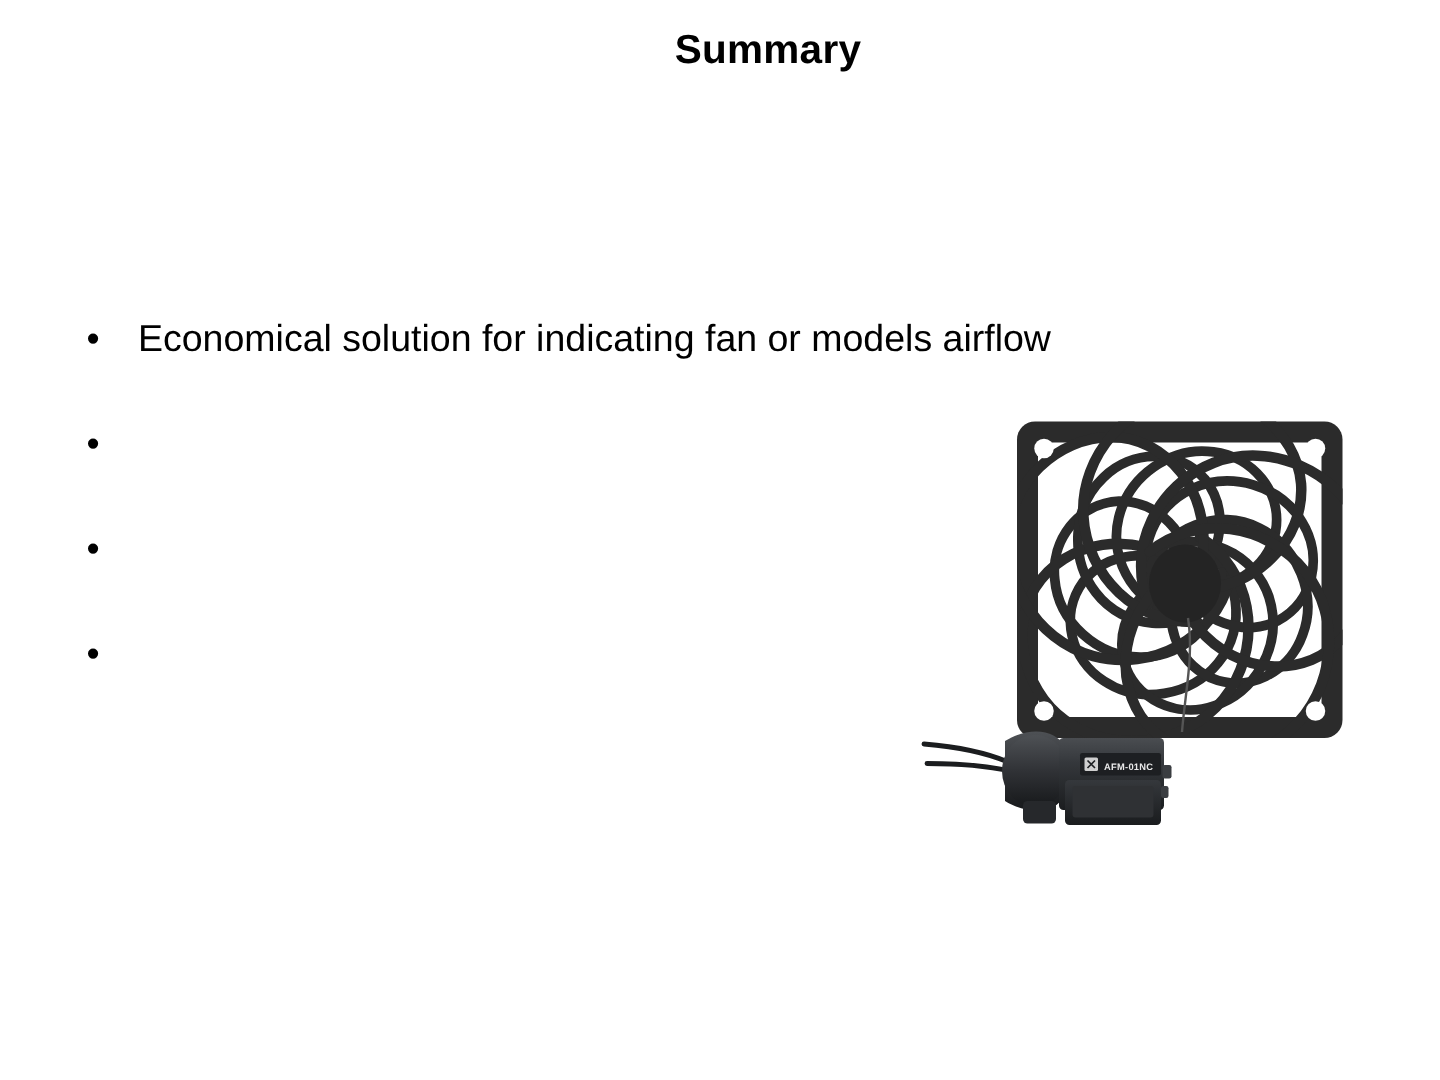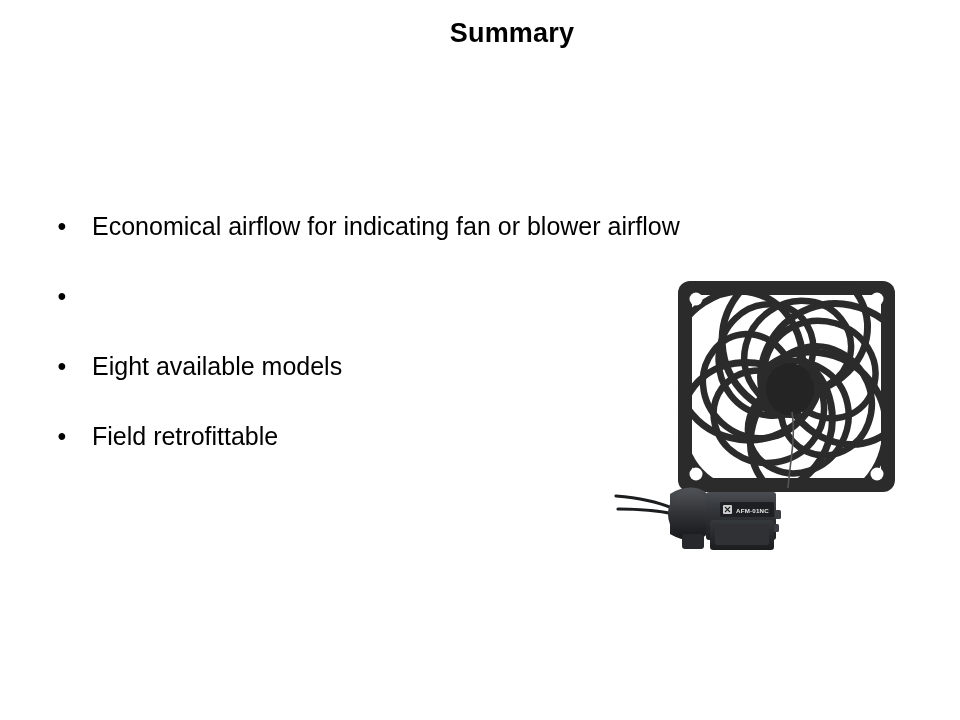--- a/index.html
+++ b/index.html
@@ -92,32 +92,30 @@
 </head>
 <body>
 
 <div class="slide">
 
   <div class="slide-title">Summary</div>
 
   <ul class="bullet-list">
     <li class="bullet-item">
       <span class="bullet-marker">•</span>
-      <span class="bullet-text">Economical airflow for indicating fan or blower airflow</span>
-    </li>
-    <li class="bullet-item">
-      <span class="bullet-marker">•</span>
-    </li>
-    <li class="bullet-item">
-      <span class="bullet-marker">•</span>
-      <span class="bullet-text">Eight available models</span>
-    </li>
-    <li class="bullet-item">
-      <span class="bullet-marker">•</span>
-      <span class="bullet-text">Field retrofittable</span>
+      <span class="bullet-text">Economical solution for indicating fan or models airflow</span>
+    </li>
+    <li class="bullet-item">
+      <span class="bullet-marker">•</span>
+    </li>
+    <li class="bullet-item">
+      <span class="bullet-marker">•</span>
+    </li>
+    <li class="bullet-item">
+      <span class="bullet-marker">•</span>
     </li>
   </ul>
 
   <div class="product-photo">
     <svg viewBox="0 0 320 320" xmlns="http://www.w3.org/2000/svg">
       <defs>
         <clipPath id="guardClip">
           <rect x="78" y="19" width="217" height="211" rx="12" ry="12"></rect>
         </clipPath>
         <linearGradient id="bodyGrad" x1="0" y1="0" x2="0" y2="1">

